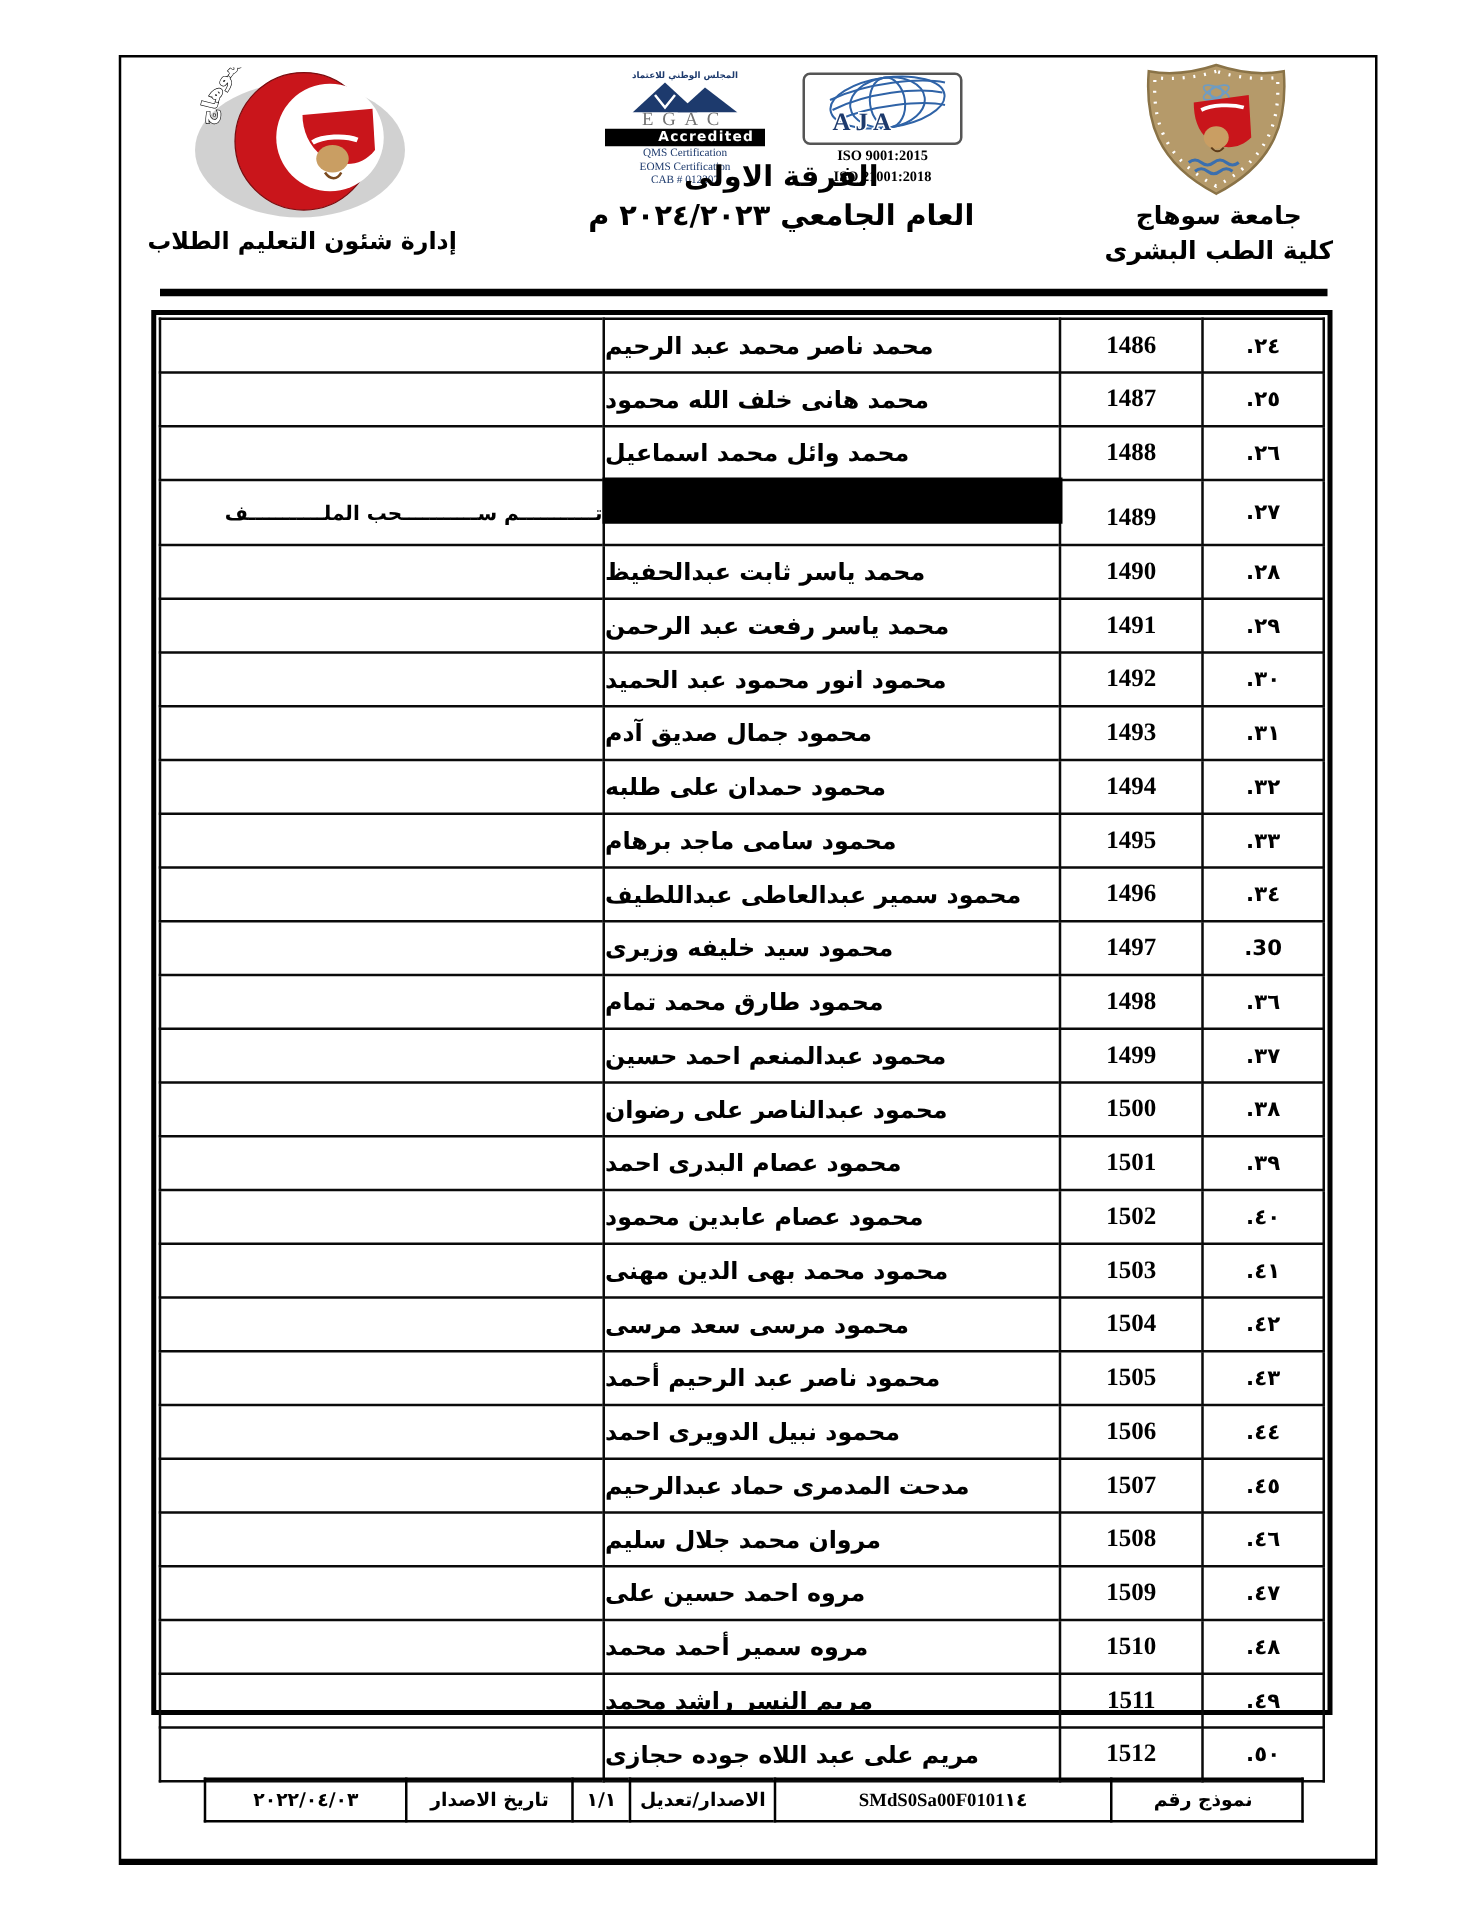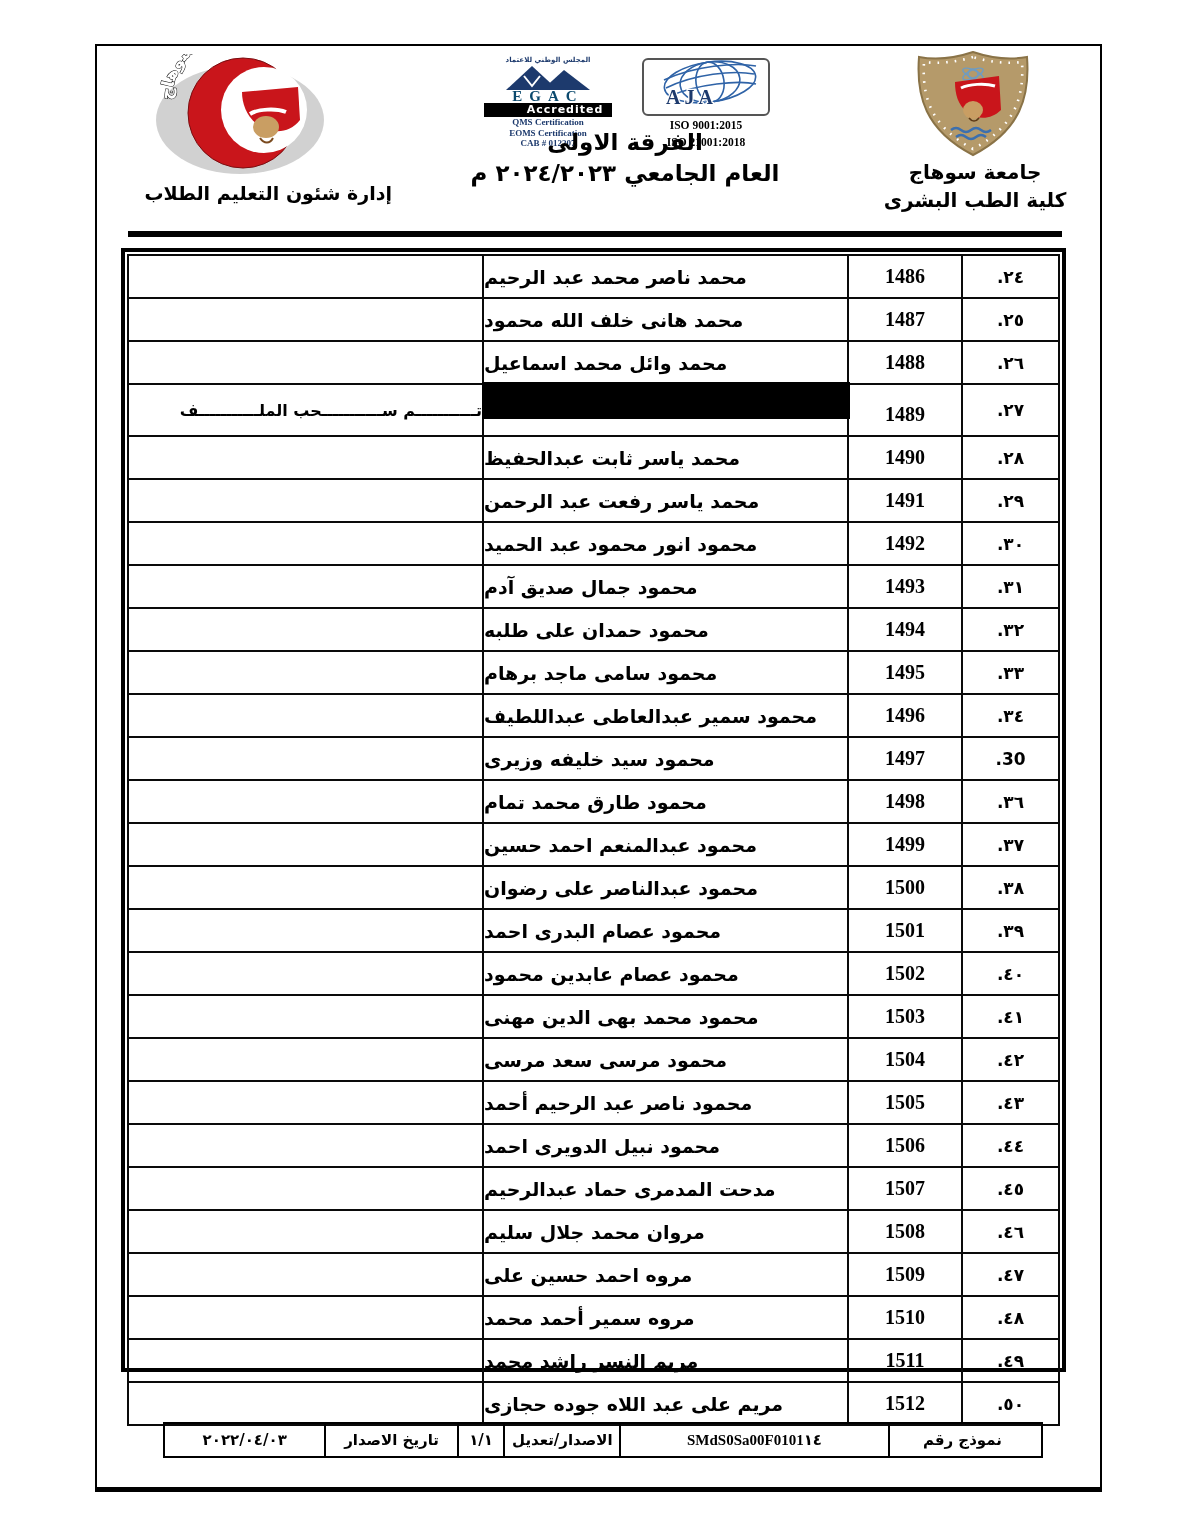--- a/index.html
+++ b/index.html
@@ -3,31 +3,31 @@
 <meta charset="utf-8">
 <style>
   html,body{margin:0;padding:0;background:#fff;}
   .sheet{position:relative;width:1187px;height:1536px;background:#fff;overflow:hidden;
          font-family:"DejaVu Sans",sans-serif;color:#000;}
   .abs{position:absolute;}
   
   .page-frame{left:95px;top:44px;width:1007px;height:1448px;border:2px solid #000;
               border-bottom:5px solid #000;box-sizing:border-box;}
   
-  .dept-label{left:118px;top:182px;width:274px;text-align:right;font-weight:bold;font-size:19px;direction:rtl;}
+  .dept-label{left:118px;top:182px;width:274px;text-align:left;font-weight:bold;font-size:19px;direction:rtl;}
   .titles{left:390px;top:127px;width:470px;text-align:center;direction:rtl;font-weight:bold;font-size:23px;line-height:31px;}
   .univ-label{left:878px;top:158px;width:194px;text-align:center;direction:rtl;font-weight:bold;font-size:20px;line-height:28px;}
   .header-rule{left:128px;top:231px;width:934px;height:6px;background:#000;}
   
   .egac{left:484px;top:56px;width:128px;text-align:center;}
   .egac .arc{font-size:7px;color:#1d3a6d;font-weight:bold;}
-  .egac .letters{font-family:"Liberation Serif","DejaVu Serif",serif;font-weight:bold;color:#0c4a6e;
+  .egac .letters{font-family:"Liberation Serif","DejaVu Serif",serif;font-weight:normal;color:#737373;
                  font-size:15px;letter-spacing:7px;line-height:13px;}
   .egac .accr{background:#000;color:#fff;font-weight:bold;font-size:11px;line-height:14px;letter-spacing:1px;padding-left:34px;}
-  .egac .cert{color:#1d3a6d;font-weight:bold;font-size:9px;line-height:10.5px;font-family:"Liberation Serif","DejaVu Serif",serif;}
+  .egac .cert{color:#1d3a6d;font-weight:normal;font-size:9px;line-height:10.5px;font-family:"Liberation Serif","DejaVu Serif",serif;}
   .aja{left:642px;top:58px;width:128px;text-align:center;}
   .aja .box{border:2px solid #555;border-radius:6px;height:54px;position:relative;background:#fff;overflow:hidden;}
   .aja .iso{font-family:"Liberation Serif","DejaVu Serif",serif;font-weight:bold;font-size:11.5px;line-height:13.5px;margin-top:3px;}
   
   .tbl-wrap{left:121px;top:248px;width:945px;height:1124px;border:4px solid #000;padding:2px;box-sizing:border-box;}
   table.main{width:100%;height:100%;border-collapse:collapse;direction:rtl;table-layout:fixed;}
   table.main td{border:2px solid #0a0a0a;height:41px;padding:0;vertical-align:middle;overflow:visible;}
   td.c-serial{width:95px;text-align:center;font-weight:bold;font-size:17px;direction:rtl;}
   td.c-id{width:112px;text-align:center;font-weight:bold;font-size:20px;
           font-family:"Liberation Serif","DejaVu Serif",serif;}

